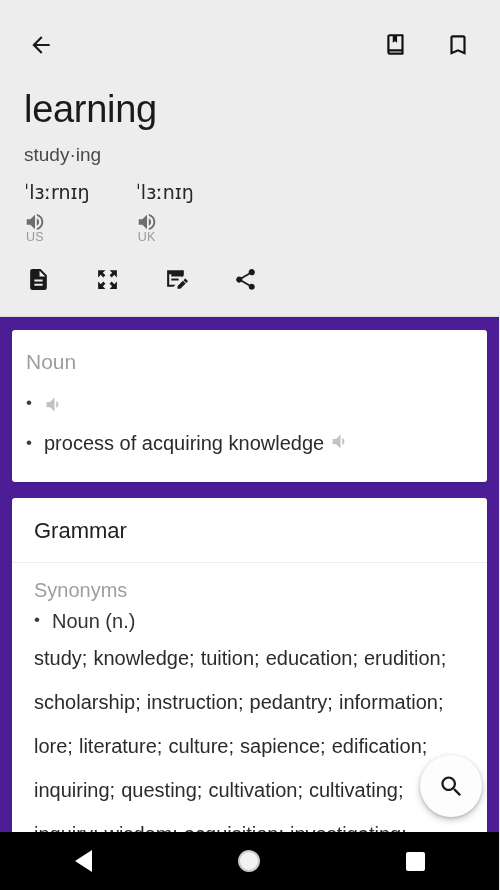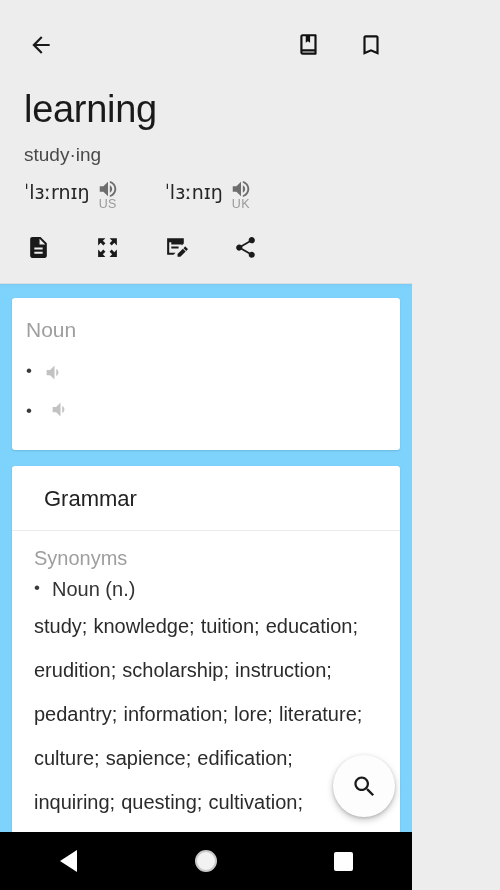--- a/index.html
+++ b/index.html
@@ -4,22 +4,22 @@
 <style>
   * { box-sizing: border-box; margin: 0; padding: 0; }
   html, body {
     width: 500px; height: 890px;
     font-family: "Liberation Sans", sans-serif;
     background: #ededed;
     overflow: hidden;
   }
   .phone {
     position: relative;
-    width: 412px; height: 890px;
-    background: #7dd3fc;
+    width: 499px; height: 890px;
+    background: #4c1d95;
     display: flex;
     flex-direction: column;
   }
 
   
   .header {
     background: #ededed;
     padding: 0 24px;
     flex: 0 0 auto;
     position: relative;
@@ -54,20 +54,21 @@
     display: flex;
     align-items: flex-start;
     gap: 46px;
     margin-bottom: 22px;
   }
   .pron {
     display: flex;
     align-items: flex-start;
     gap: 7px;
     cursor: pointer;
+    flex-direction: column;
   }
   .ipa {
     font-size: 19px;
     color: #262626;
     line-height: 1.35;
     font-family: "DejaVu Sans", sans-serif;
   }
   .spk-wrap { display: flex; flex-direction: column; align-items: center; margin-top: -2px; }
   .locale {
     font-size: 12.5px;
@@ -126,21 +127,21 @@
     font-size: 20px;
     color: #2b2b2b;
     line-height: 28px;
     flex: 1 1 auto;
     padding-right: 8px;
   }
   .def-spk { flex: 0 0 auto; margin-top: 5px; }
   .def-spk-inline { display: inline-block; vertical-align: -2px; margin-left: 6px; }
 
   .card-header-row {
-    padding: 20px 22px 18px 32px;
+    padding: 20px 22px 18px 22px;
     border-bottom: 1px solid #ececec;
   }
   .card-title {
     font-size: 22px;
     color: #212121;
   }
   .sub-label {
     font-size: 20px;
     color: #9e9e9e;
     padding: 16px 38px 4px 22px;
@@ -291,21 +292,21 @@
           <li class="def-item">
             <span class="bullet">•</span>
             <span class="def-spk">
               <svg width="21" height="21" viewBox="0 0 24 24">
                 <path d="M3 9v6h4l5 5V4L7 9H3zm13.5 3c0-1.77-1.02-3.29-2.5-4.03v8.05c1.48-.73 2.5-2.25 2.5-4.02z" fill="#c2c2c2"></path>
               </svg>
             </span>
           </li>
           <li class="def-item">
             <span class="bullet">•</span>
-            <span class="def-text"><span class="def-spk-inline"><svg width="21" height="21" viewBox="0 0 24 24">
+            <span class="def-text"><span>process of acquiring knowledge</span><span class="def-spk-inline"><svg width="21" height="21" viewBox="0 0 24 24">
                     <path d="M3 9v6h4l5 5V4L7 9H3zm13.5 3c0-1.77-1.02-3.29-2.5-4.03v8.05c1.48-.73 2.5-2.25 2.5-4.02z" fill="#c2c2c2"></path>
                   </svg></span></span>
           </li>
         </ul>
       </div>
     </div>
 
     <div class="card">
       <div class="card-header-row">
         <div class="card-title">Grammar</div>

